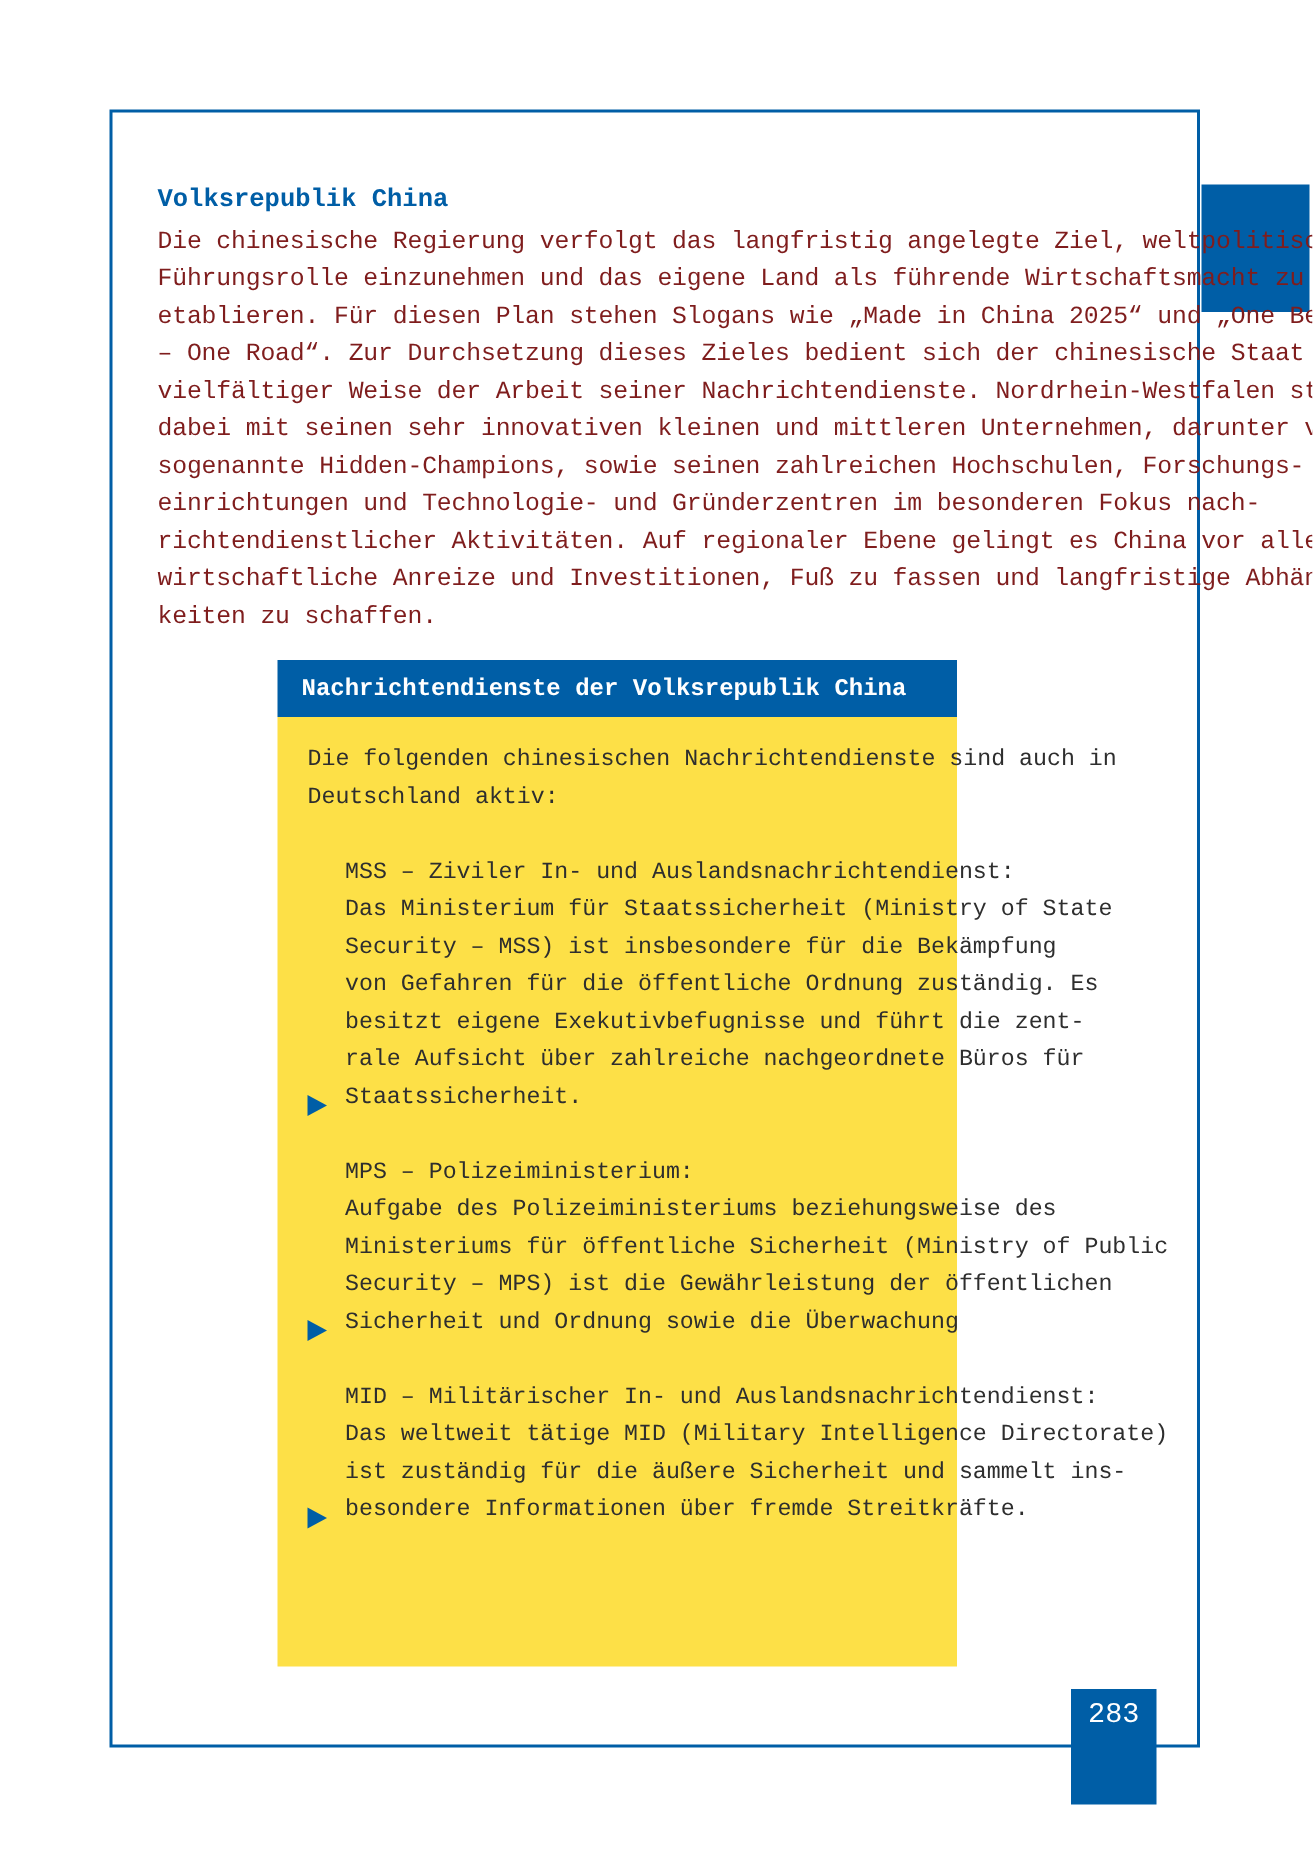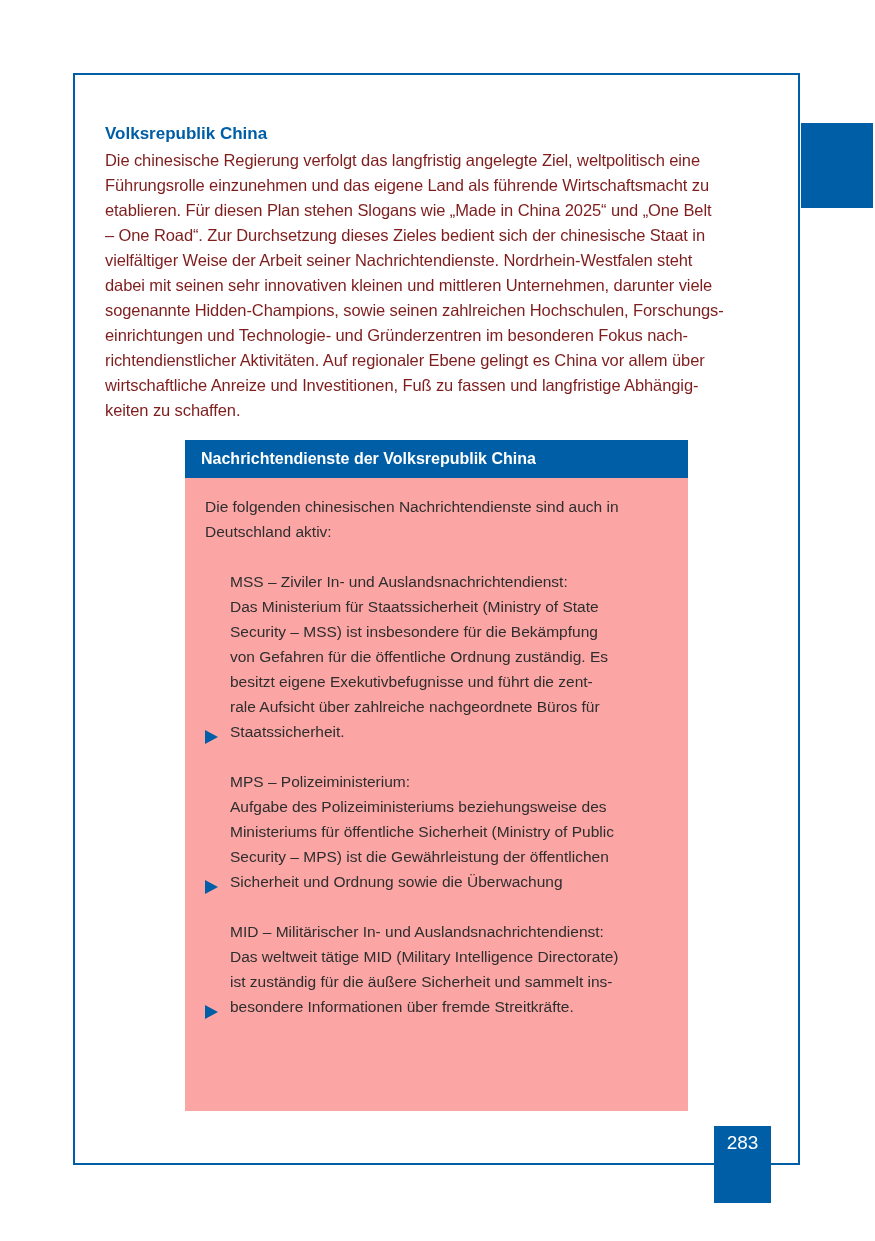--- a/index.html
+++ b/index.html
@@ -7,20 +7,21 @@
   body {
     font-family: "Liberation Sans", sans-serif;
     color: #2e2e2e;
   }
   .canvas {
     position: relative;
     width: 875px;
     height: 1241px;
     background: #ffffff;
     overflow: hidden;
+    font-family: Liberation Mono, monospace;
   }
   .page-border {
     position: absolute;
     left: 73px; top: 73px;
     width: 727px; height: 1092px;
     border: 2px solid #005EA6;
   }
   .side-tab {
     position: absolute;
     left: 801px; top: 123px;
@@ -40,35 +41,35 @@
     left: 105px; top: 148px;
     font-size: 16.5px;
     line-height: 25px;
     letter-spacing: -0.1px;
     color: #7f1d1d;
     white-space: pre;
   }
   .info-box {
     position: absolute;
     left: 185px; top: 440px;
-    width: 503px;
+    width: 453px;
   }
   .info-box-header {
     height: 38px;
     background: #005EA6;
     color: #ffffff;
     font-size: 16px;
     font-weight: bold;
     line-height: 38px;
     padding-left: 16px;
     white-space: pre;
   }
   .info-box-body {
     height: 633px;
-    background: #fca5a5;
+    background: #fde047;
     padding: 16px 0 0 20px;
   }
   .info-intro {
     font-size: 15.5px;
     line-height: 25px;
     color: #2e2e2e;
     white-space: pre;
     margin-bottom: 25px;
   }
   .bullet {

